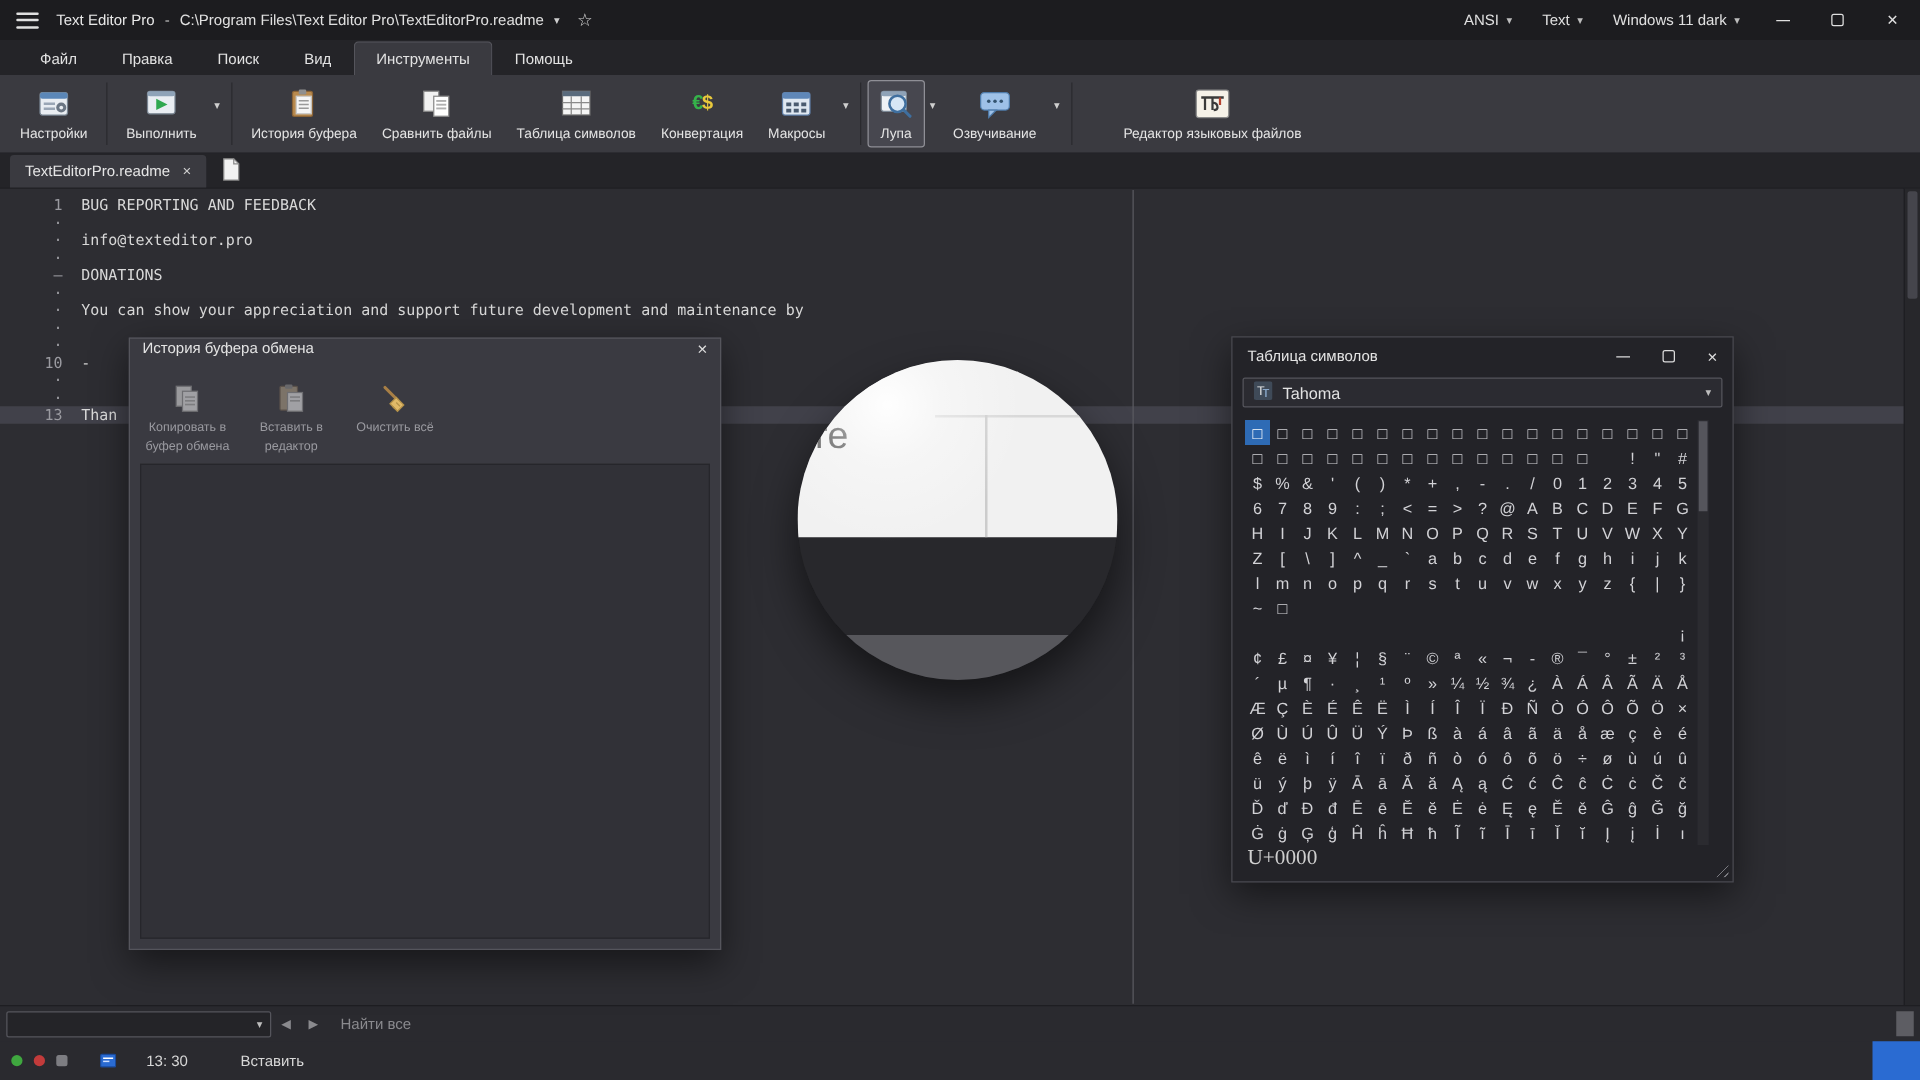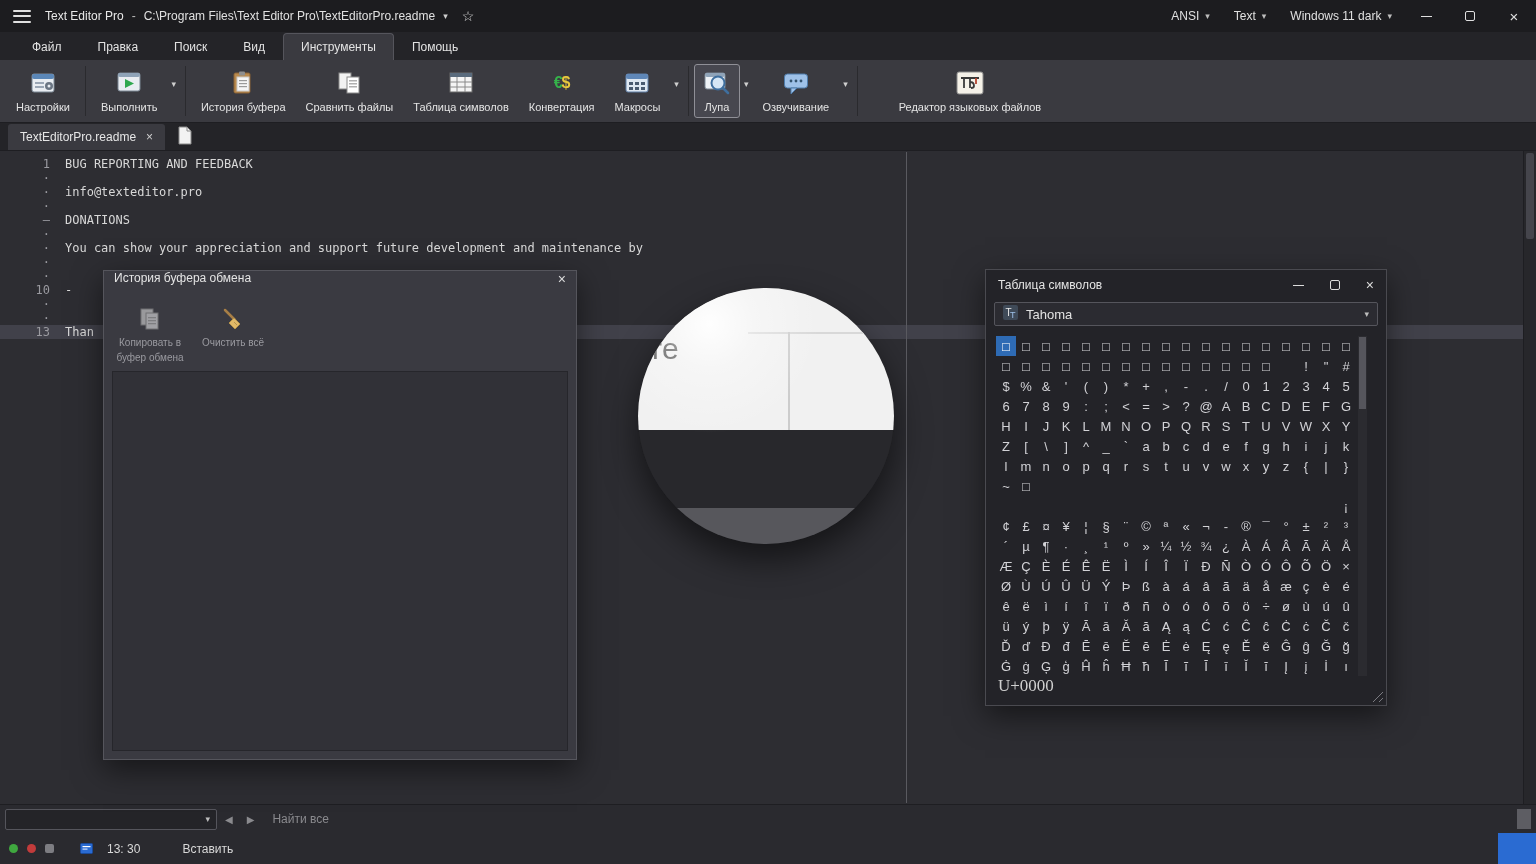--- a/index.html
+++ b/index.html
@@ -61,21 +61,21 @@
   .nav-btn { color:#8a8a8e; font-size:10px; padding:3px 6px; }
   .find-all { color:#8a8a8e; padding:0 10px; }
   .search-opt { color:#d2d2d4; padding:0 13px; }
   .search-corner { margin-left:auto; width:14px; height:20px; background:#5d5d63; }
   
   .statusbar { position:absolute; left:0; right:0; top:833px; height:31px; background:#2a2a2f; display:flex; align-items:center; color:#d8d8d8; }
   .ind { width:9px; height:9px; border-radius:50%; margin-left:9px; flex:none; }
   .ind.green { background:#3fa73f; } .ind.red { background:#c23b3b; }
   .ind.gray { background:#7d7d82; border-radius:2px; }
   .pos-icon { margin-left:26px; display:flex; }
-  .pos-text { margin-left:14px; }
+  .pos-text { margin-left:24px; }
   .mode-text { margin-left:42px; }
   .status-accent { position:absolute; right:0; top:0; bottom:0; width:38px; background:#2a6bd2; }
   
   .clip-window { position:absolute; left:103px; top:270px; width:474px; height:490px; background:#3a3a41; border:1px solid #55555c; box-shadow:0 10px 28px rgba(0,0,0,.5); z-index:5; }
   .clip-titlebar { height:28px; display:flex; align-items:flex-start; padding:0 10px; color:#e4e4e4; }
   .clip-close { margin-left:auto; font-size:14px; color:#dcdcdc; }
   .clip-toolbar { display:flex; align-items:flex-start; padding:3px 6px; gap:3px; }
   .clip-btn { width:80px; display:flex; flex-direction:column; align-items:center; gap:3px; padding:5px 2px; text-align:right; }
   .clip-btn .lbl { font-size:10px; color:#9a9aa0; line-height:12px; }
   .clip-btn.disabled svg { opacity:.55; filter:grayscale(.6); }
@@ -374,20 +374,31 @@
         <div class="clip-btn disabled" data-name="clipboard-button-copy-to-clipboard">
           <div data-name="copy-icon"><svg width="24" height="24" viewBox="0 0 24 24">
               <rect x="3" y="2" width="12" height="16" fill="#e8e8e8" stroke="#9a9a9a"></rect>
               <rect x="8" y="6" width="12" height="16" fill="#f5f5f5" stroke="#9a9a9a"></rect>
               <rect x="10" y="10" width="8" height="1.3" fill="#b5b5b5"></rect>
               <rect x="10" y="13" width="8" height="1.3" fill="#b5b5b5"></rect>
               <rect x="10" y="16" width="8" height="1.3" fill="#b5b5b5"></rect>
             </svg></div>
           <div class="lbl" data-name="clipboard-button-label">Копировать в</div>
           <div class="lbl" data-name="clipboard-button-label">буфер обмена</div>
+        </div>
+        <div class="clip-btn disabled" data-name="clipboard-button-paste-to-editor">
+          <div data-name="paste-icon"><svg width="24" height="24" viewBox="0 0 24 24">
+              <rect x="3" y="2" width="14" height="19" rx="1" fill="#c9a05e" stroke="#8a6336"></rect>
+              <rect x="7" y="0.5" width="6" height="3.5" rx="1" fill="#8f8f8f"></rect>
+              <rect x="9" y="7" width="12" height="15" fill="#f5f5f5" stroke="#9a9a9a"></rect>
+              <rect x="11" y="10" width="8" height="1.3" fill="#b5b5b5"></rect>
+              <rect x="11" y="13" width="8" height="1.3" fill="#b5b5b5"></rect>
+            </svg></div>
+          <div class="lbl" data-name="clipboard-button-label">Вставить в</div>
+          <div class="lbl" data-name="clipboard-button-label">редактор</div>
         </div>
         <div class="clip-btn" data-name="clipboard-button-clear-all">
           <div data-name="broom-icon"><svg width="24" height="24" viewBox="0 0 24 24">
               <line x1="4" y1="3" x2="14" y2="13" stroke="#a87f46" stroke-width="2.5" stroke-linecap="round"></line>
               <path d="M13 11 L19 17 L14 22 L8 16 Z" fill="#e0b968" stroke="#b5924a"></path>
               <path d="M10 18 L12 20 M13 15 L16 18" stroke="#b5924a" fill="none"></path>
             </svg></div>
           <div class="lbl" data-name="clipboard-button-label">Очистить всё</div>
         </div>
       </div>

